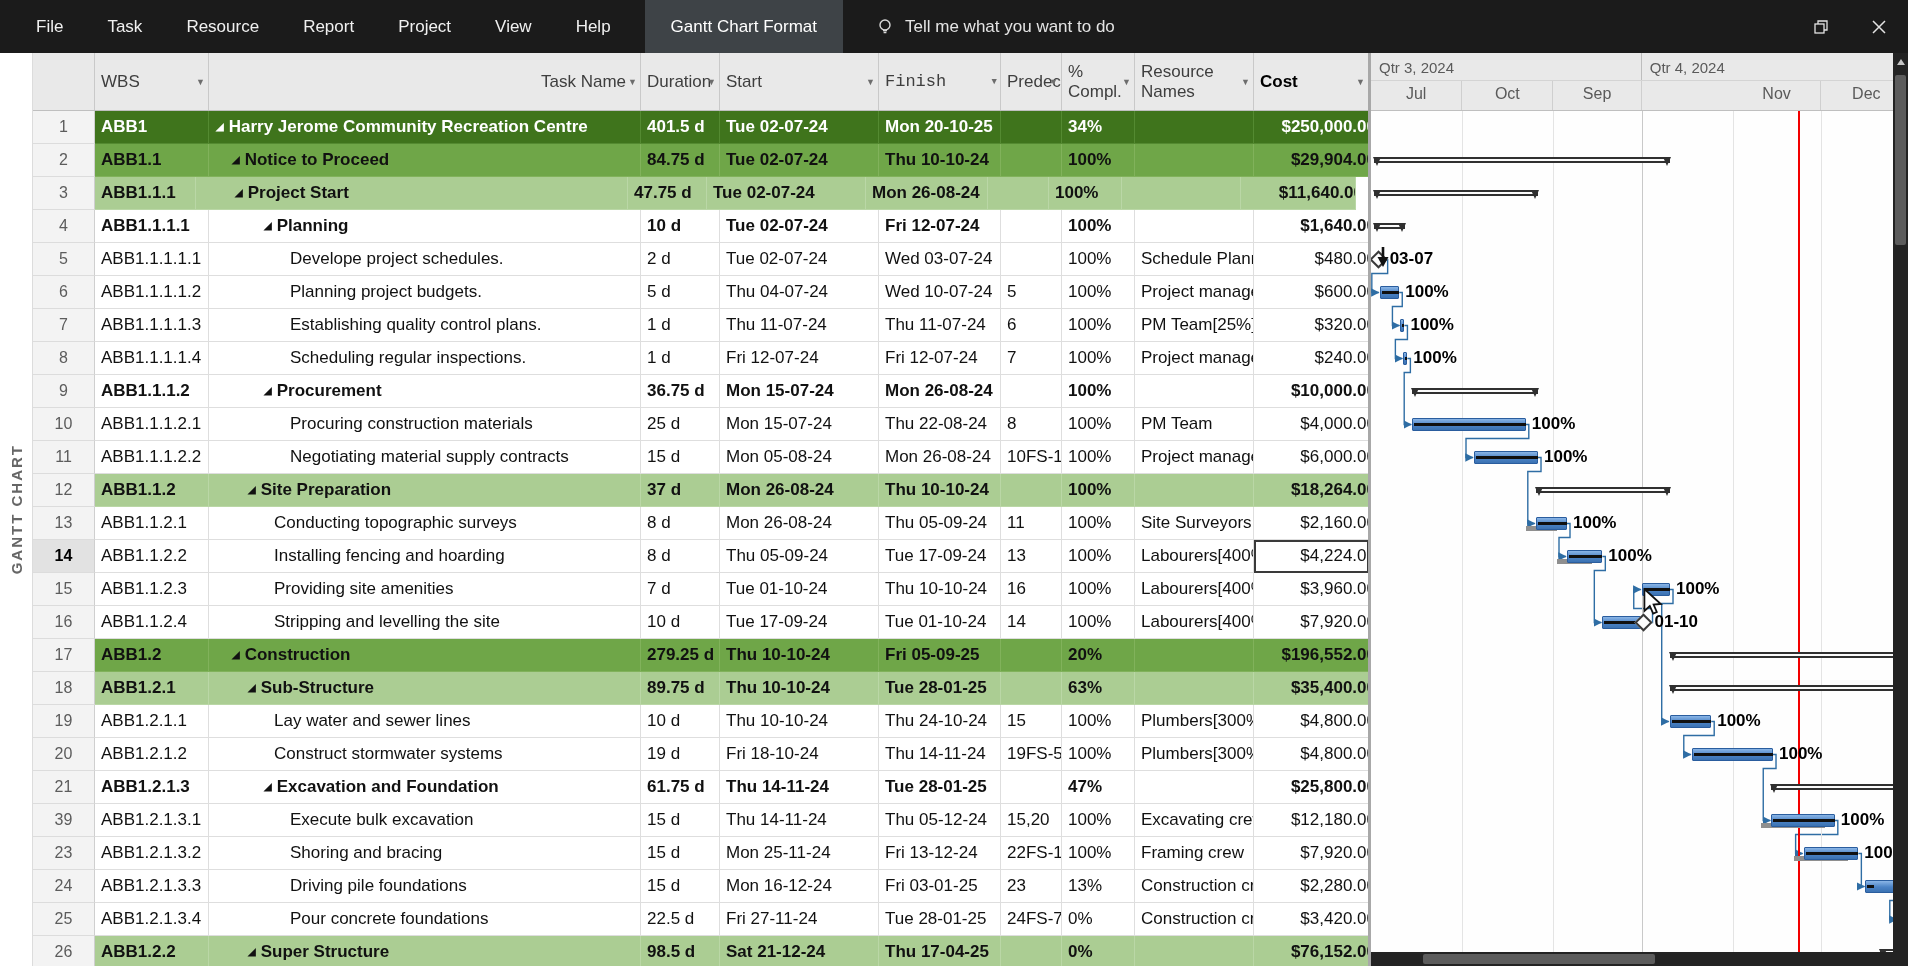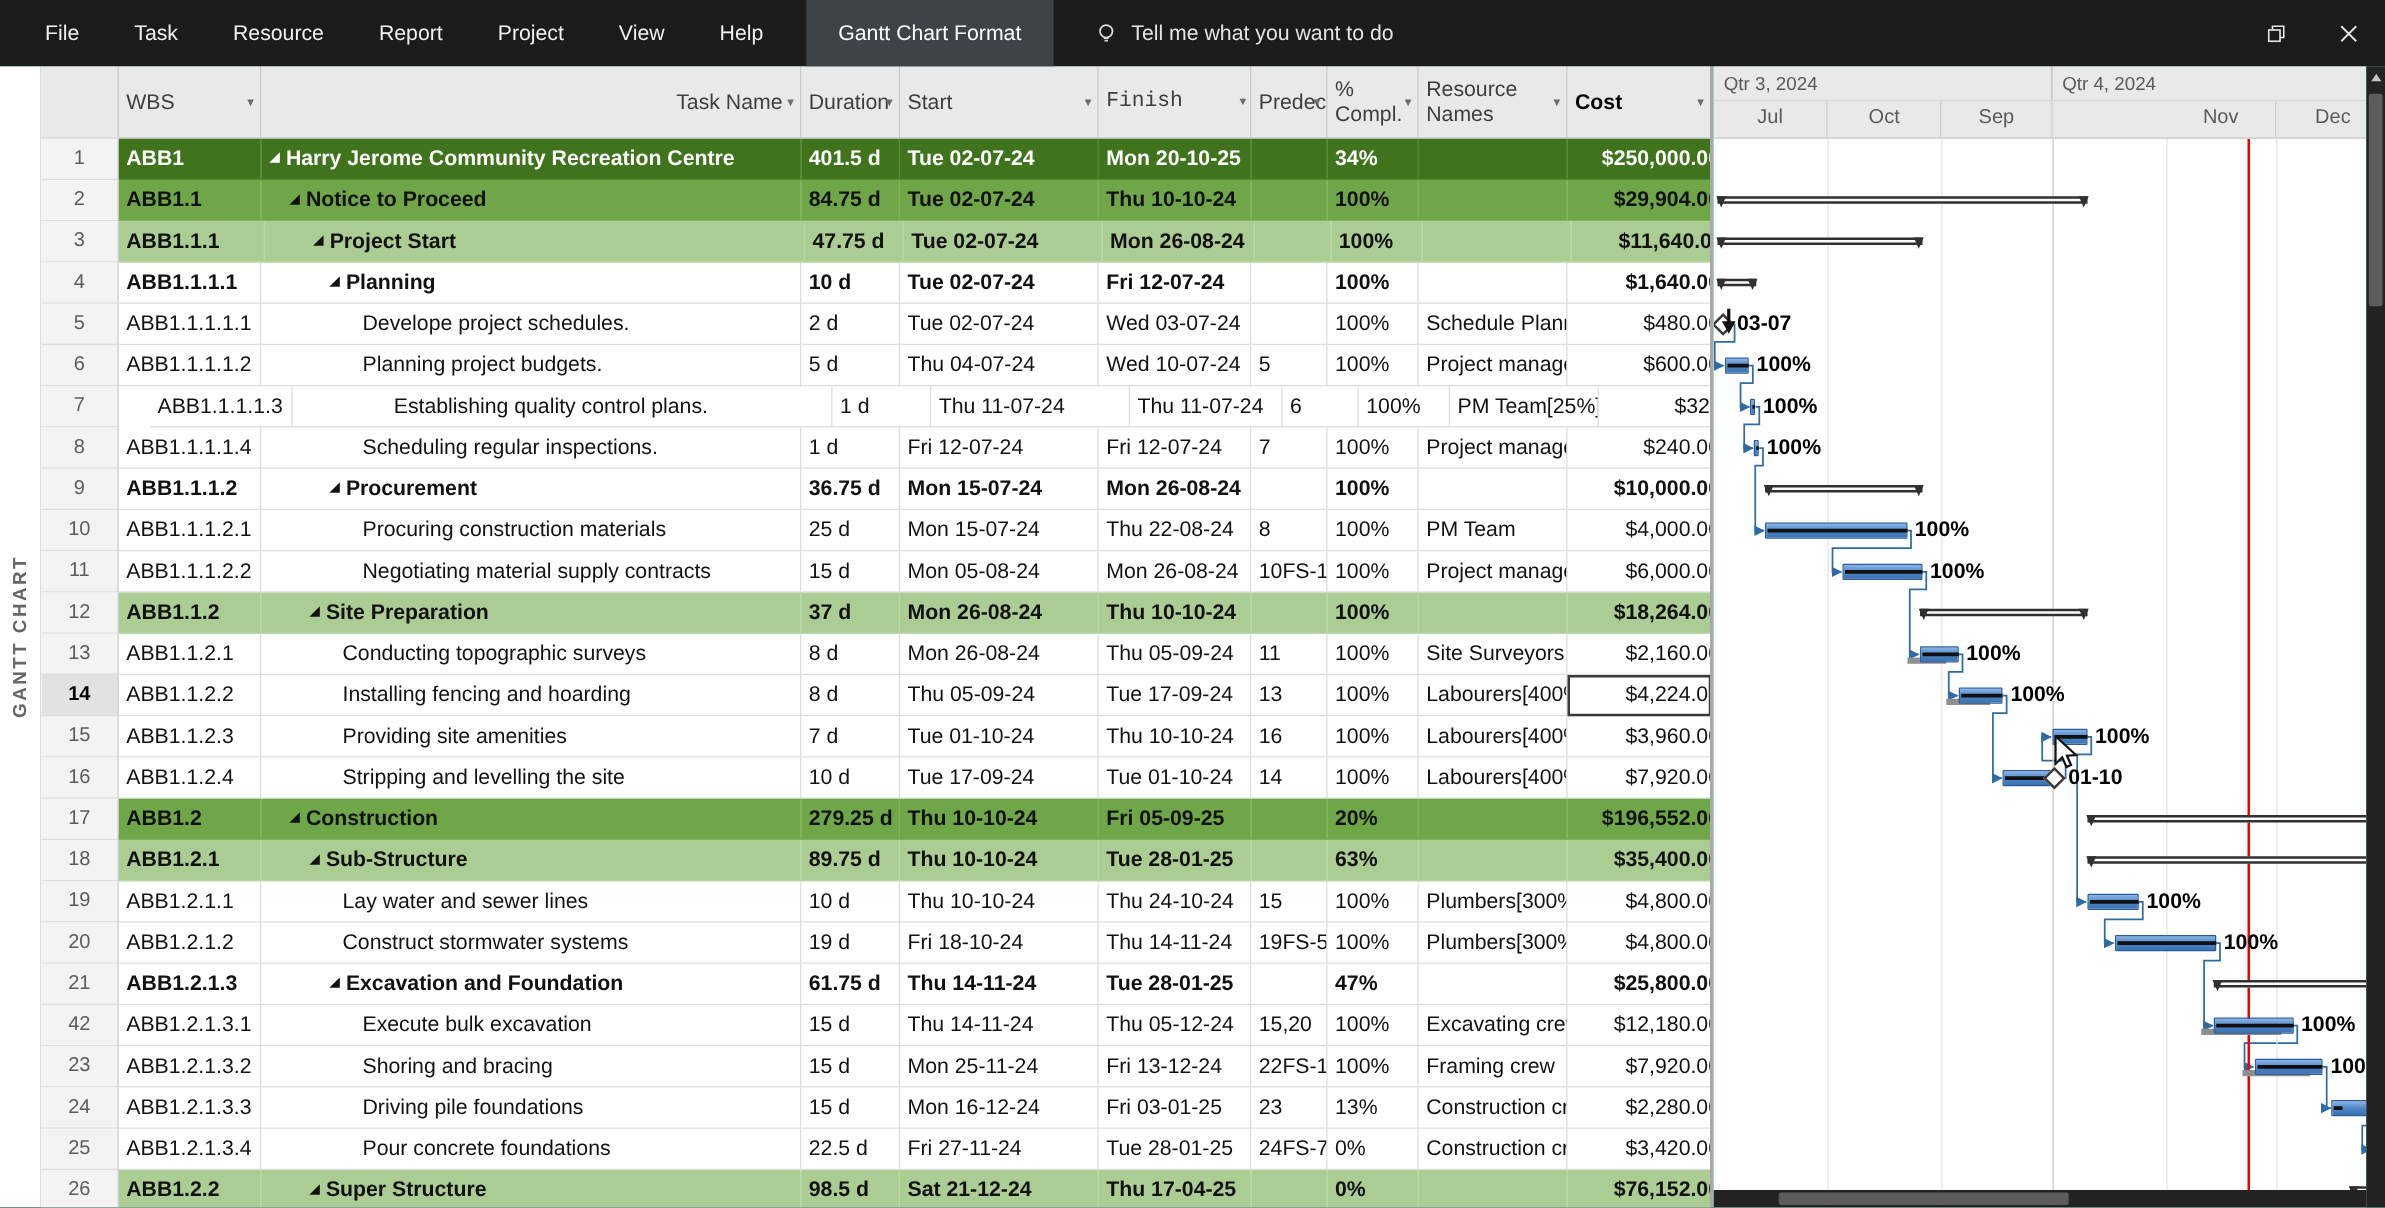--- a/index.html
+++ b/index.html
@@ -223,21 +223,21 @@
           <div class="cell c-finish" style="width: 122px;">Thu 10-10-24</div>
           <div class="cell c-pred" style="width: 61px;"></div>
           <div class="cell c-pct" style="width: 73px;">100%</div>
           <div class="cell c-res" style="width: 119px;"></div>
           <div class="cell c-cost" style="width: 115px;">
             <div class="cost-in">$29,904.00</div>
           </div>
         </div>
         <div class="trow g3 b">
           <div class="ncell">3</div>
-          <div class="cell c-wbs" style="width: 117px;">ABB1.1.1</div>
+          <div class="cell c-wbs" style="width: 101px;">ABB1.1.1</div>
           <div class="cell c-name" style="width: 432px; padding-left: 39px;">
             <span class="tri">◢</span>
             <span>Project Start</span>
           </div>
           <div class="cell c-duration" style="width: 79px;">47.75 d</div>
           <div class="cell c-start" style="width: 159px;">Tue 02-07-24</div>
           <div class="cell c-finish" style="width: 122px;">Mon 26-08-24</div>
           <div class="cell c-pred" style="width: 61px;"></div>
           <div class="cell c-pct" style="width: 73px;">100%</div>
           <div class="cell c-res" style="width: 119px;"></div>
@@ -289,21 +289,21 @@
           <div class="cell c-finish" style="width: 122px;">Wed 10-07-24</div>
           <div class="cell c-pred" style="width: 61px;">5</div>
           <div class="cell c-pct" style="width: 73px;">100%</div>
           <div class="cell c-res" style="width: 119px;">Project manager</div>
           <div class="cell c-cost" style="width: 115px;">
             <div class="cost-in">$600.00</div>
           </div>
         </div>
         <div class="trow">
           <div class="ncell">7</div>
-          <div class="cell c-wbs" style="width: 114px; margin-left: 25px;">ABB1.1.1.1.3</div>
+          <div class="cell c-wbs" style="width: 114px;">ABB1.1.1.1.3</div>
           <div class="cell c-name" style="width: 432px; padding-left: 81px;">
             <span>Establishing quality control plans.</span>
           </div>
           <div class="cell c-duration" style="width: 79px;">1 d</div>
           <div class="cell c-start" style="width: 159px;">Thu 11-07-24</div>
           <div class="cell c-finish" style="width: 122px;">Thu 11-07-24</div>
           <div class="cell c-pred" style="width: 61px;">6</div>
           <div class="cell c-pct" style="width: 73px;">100%</div>
           <div class="cell c-res" style="width: 119px;">PM Team[25%]</div>
           <div class="cell c-cost" style="width: 115px;">
@@ -533,21 +533,21 @@
           <div class="cell c-start" style="width: 159px;">Thu 14-11-24</div>
           <div class="cell c-finish" style="width: 122px;">Tue 28-01-25</div>
           <div class="cell c-pred" style="width: 61px;"></div>
           <div class="cell c-pct" style="width: 73px;">47%</div>
           <div class="cell c-res" style="width: 119px;"></div>
           <div class="cell c-cost" style="width: 115px;">
             <div class="cost-in">$25,800.00</div>
           </div>
         </div>
         <div class="trow">
-          <div class="ncell">42</div>
+          <div class="ncell">39</div>
           <div class="cell c-wbs" style="width: 114px;">ABB1.2.1.3.1</div>
           <div class="cell c-name" style="width: 432px; padding-left: 81px;">
             <span>Execute bulk excavation</span>
           </div>
           <div class="cell c-duration" style="width: 79px;">15 d</div>
           <div class="cell c-start" style="width: 159px;">Thu 14-11-24</div>
           <div class="cell c-finish" style="width: 122px;">Thu 05-12-24</div>
           <div class="cell c-pred" style="width: 61px;">15,20</div>
           <div class="cell c-pct" style="width: 73px;">100%</div>
           <div class="cell c-res" style="width: 119px;">Excavating crew</div>

